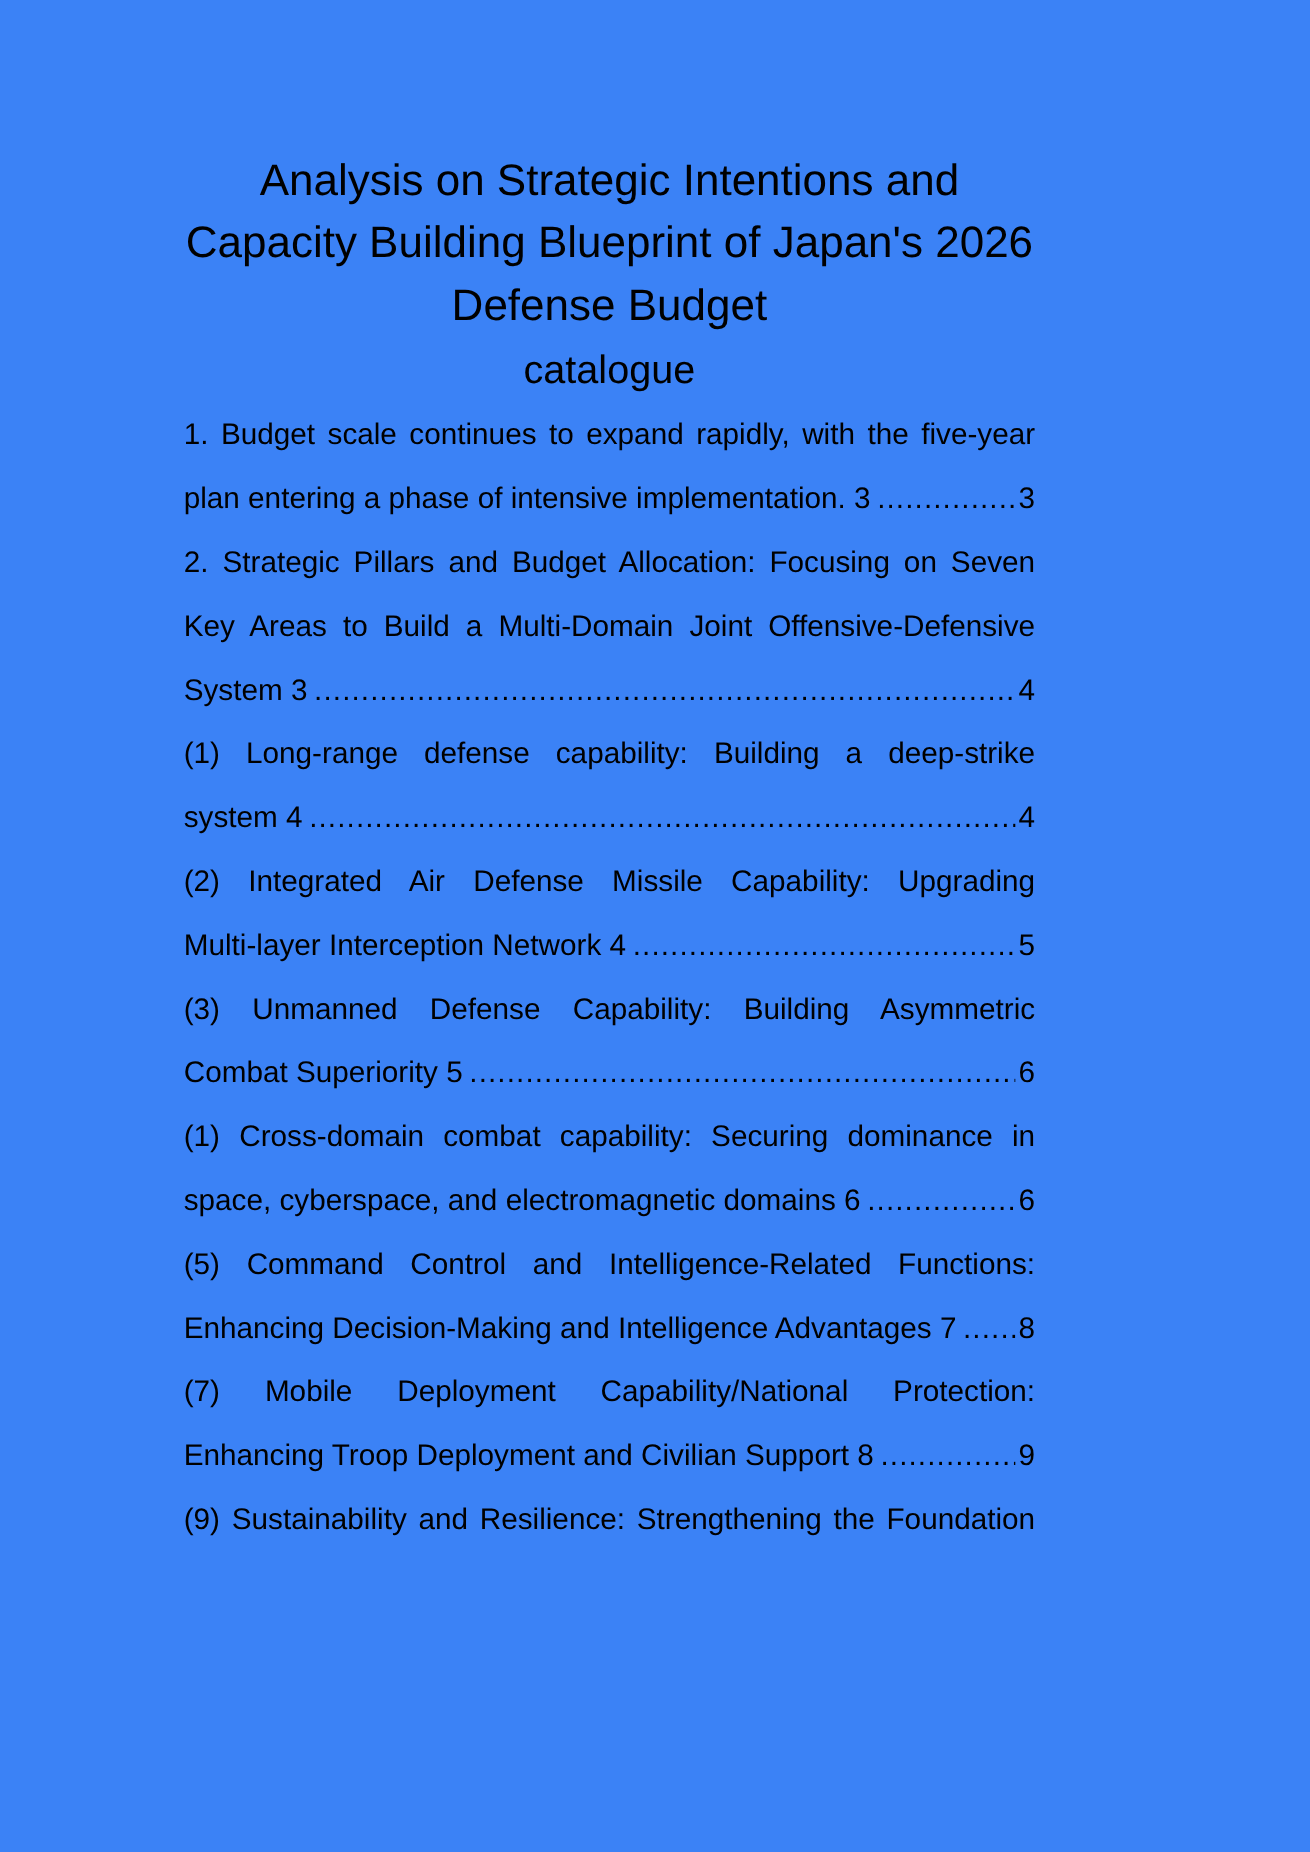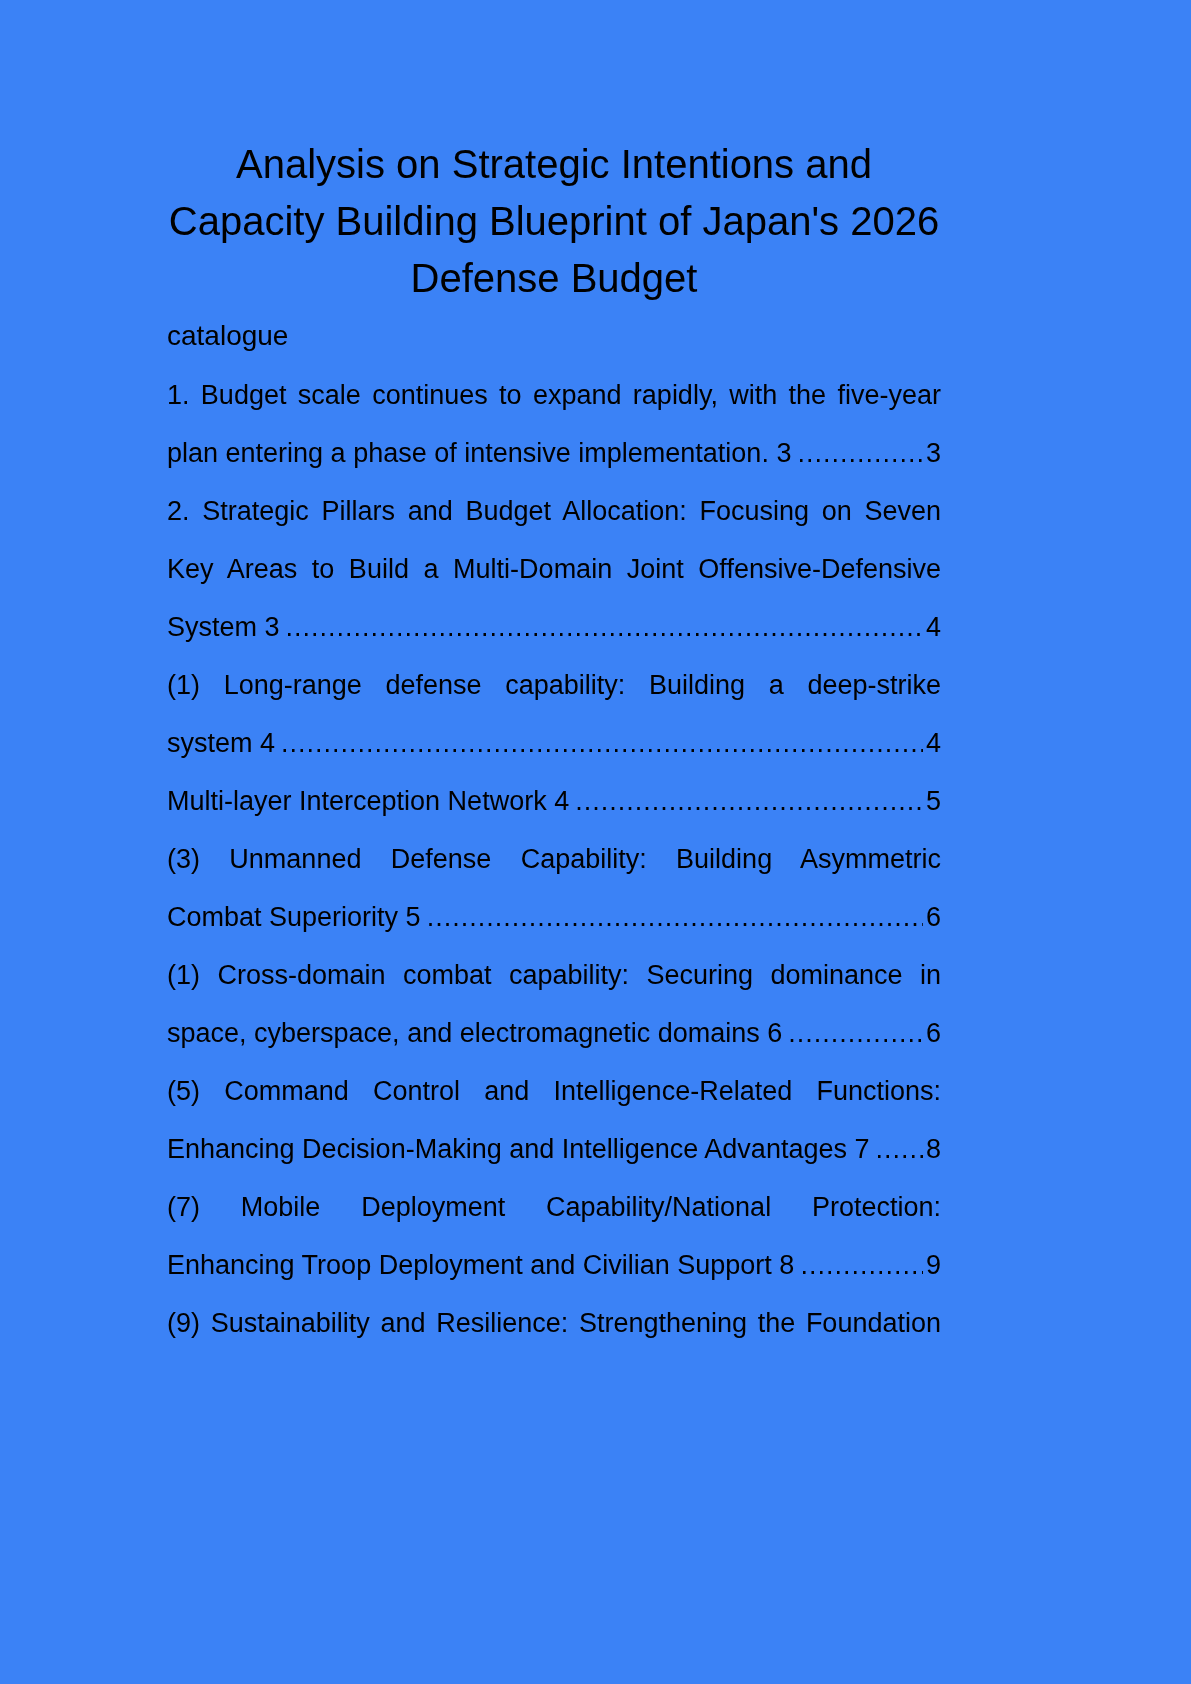--- a/index.html
+++ b/index.html
@@ -21,24 +21,24 @@
   }
   .doc-title {
     margin: 0;
     font-size: 40px;
     font-weight: 400;
     line-height: 57px;
     text-align: center;
   }
   .toc-heading {
     margin: 0;
-    font-size: 28px;
+    font-size: 36px;
     font-weight: 400;
     line-height: 58px;
-    text-align: left;
+    text-align: center;
   }
   .toc {
     margin-top: 1px;
   }
   .toc-entry {
     margin: 0;
   }
   .toc-line {
     font-size: 27px;
     line-height: 58px;
@@ -96,20 +96,21 @@
       </div>
       <div class="toc-entry">
         <div class="toc-line justified">(1) Long-range defense capability: Building a deep-strike</div>
         <div class="toc-line leader-row">
           <span class="toc-text">system 4</span>
           <span class="dot-leader">................................................................................................................................................................</span>
           <span class="toc-page">4</span>
         </div>
       </div>
       <div class="toc-entry">
+        <div class="toc-line justified">(2) Integrated Air Defense Missile Capability: Upgrading</div>
         <div class="toc-line leader-row">
           <span class="toc-text">Multi-layer Interception Network 4</span>
           <span class="dot-leader">................................................................................................................................................................</span>
           <span class="toc-page">5</span>
         </div>
       </div>
       <div class="toc-entry">
         <div class="toc-line justified">(3) Unmanned Defense Capability: Building Asymmetric</div>
         <div class="toc-line leader-row">
           <span class="toc-text">Combat Superiority 5</span>

